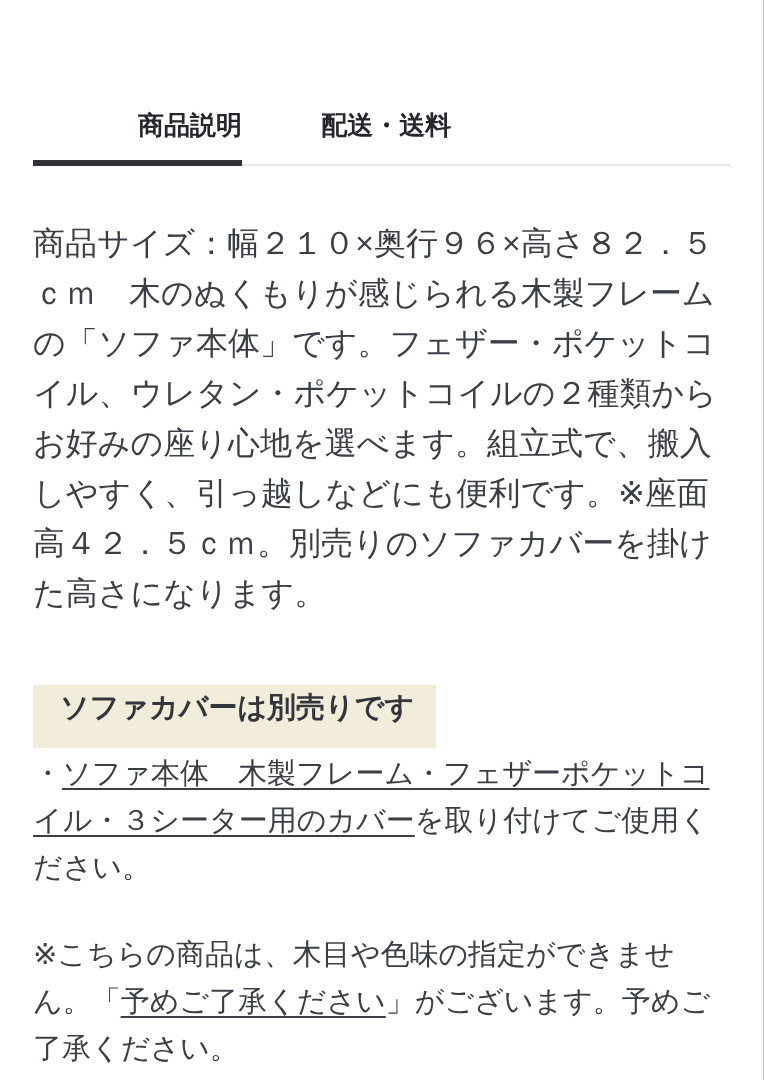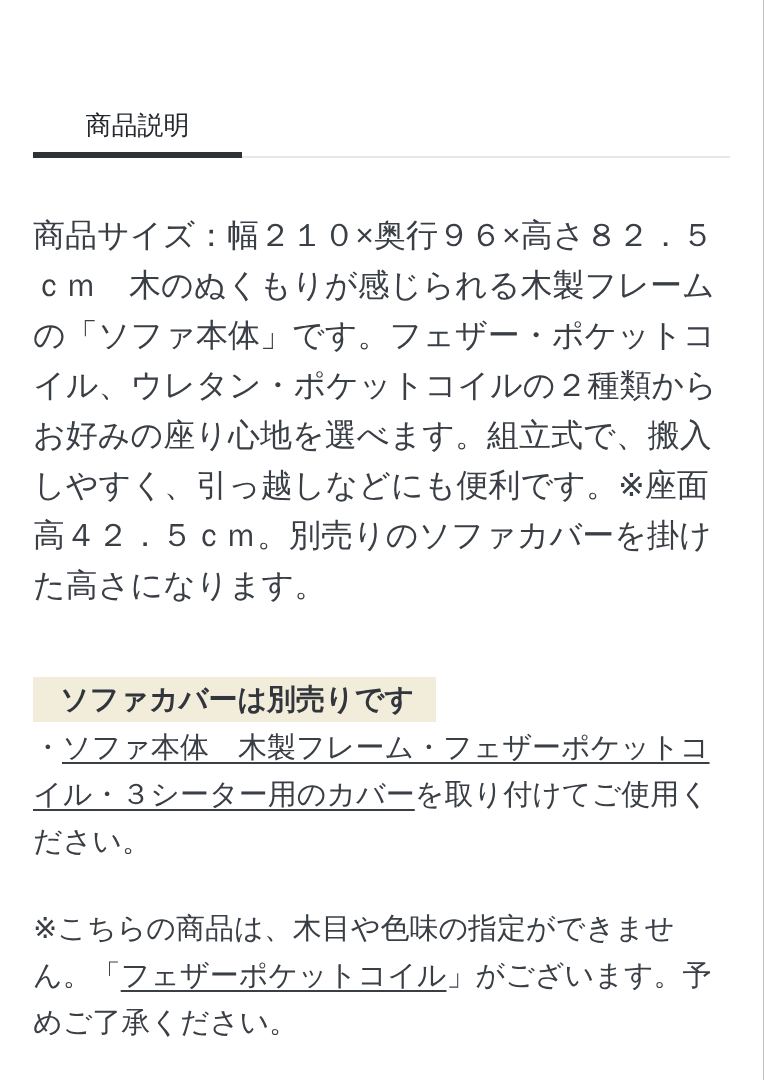--- a/index.html
+++ b/index.html
@@ -15,26 +15,26 @@
     position: relative;
   }
 
   
   .tabbar {
     display: flex;
     margin: 112px 33px 0 33px;
     border-bottom: 2px solid #e7e7e7;
   }
   .tab {
-    text-align: center;
+    text-align: right;
     font-size: 26px;
     line-height: 26px;
-    font-weight: normal;
+    font-weight: bold;
     color: #24272d;
-    padding-bottom: 14px;
+    padding-bottom: 22px;
     border-bottom: 6px solid transparent;
     margin-bottom: -2px;
     cursor: pointer;
     white-space: nowrap;
   }
   .tab.t1 { width: 30%; }
   .tab.t2 { width: 40%; }
   .tab.t3 { width: 30%; }
   .tab.active { border-bottom-color: #2e3237; }
 
@@ -53,21 +53,21 @@
   
   .cover-head {
     display: inline-block;
     margin: 51px 0 0 33px;
     background: #f2ecdb;
     font-size: 29px;
     font-weight: bold;
     color: #32363c;
     line-height: 45px;
     height: 45px;
-    padding: 0 22px 0 27px;
+    padding: 0 22px 18px 27px;
     white-space: nowrap;
   }
   .p2 {
     margin: 2px 33px 4px 33px;
     font-size: 29px;
     line-height: 47px;
     color: #3a3e45;
     overflow-wrap: break-word;
     line-break: strict;
   }
@@ -92,31 +92,32 @@
   }
 </style>
 </head>
 <body>
 
 
 
 
 <div class="tabbar">
   <div class="tab t1 active">商品説明</div>
+  <div class="tab t3">配送・送料</div>
 </div>
 
 
 <div class="p1">商品サイズ：幅２１０×奥行９６×高さ８２．５ｃｍ　木のぬくもりが感じられる木製フレームの「ソファ本体」です。フェザー・ポケットコイル、ウレタン・ポケットコイルの２種類からお好みの座り心地を選べます。組立式で、搬入しやすく、引っ越しなどにも便利です。※座面高４２．５ｃｍ。別売りのソファカバーを掛けた高さになります。</div>
 
 
 <div class="cover-head">ソファカバーは別売りです</div>
 
 <div class="p2">
   <span>・</span><span class="ulink">ソファ本体　木製フレーム・フェザーポケットコイル・３シーター用のカバー</span><span>を取り付けてご使用ください。</span>
 </div>
 
 
 <div class="p3">
-  <span>※こちらの商品は、木目や色味の指定ができません。「</span><span class="ulink">フェザーポケットコイル</span><span>」がございます。予めご了承ください。</span>
+  <span>※こちらの商品は、木目や色味の指定ができません。「</span><span class="ulink">予めご了承ください</span><span>」がございます。予めご了承ください。</span>
 </div>
 
 
 
 
 </body></html>

